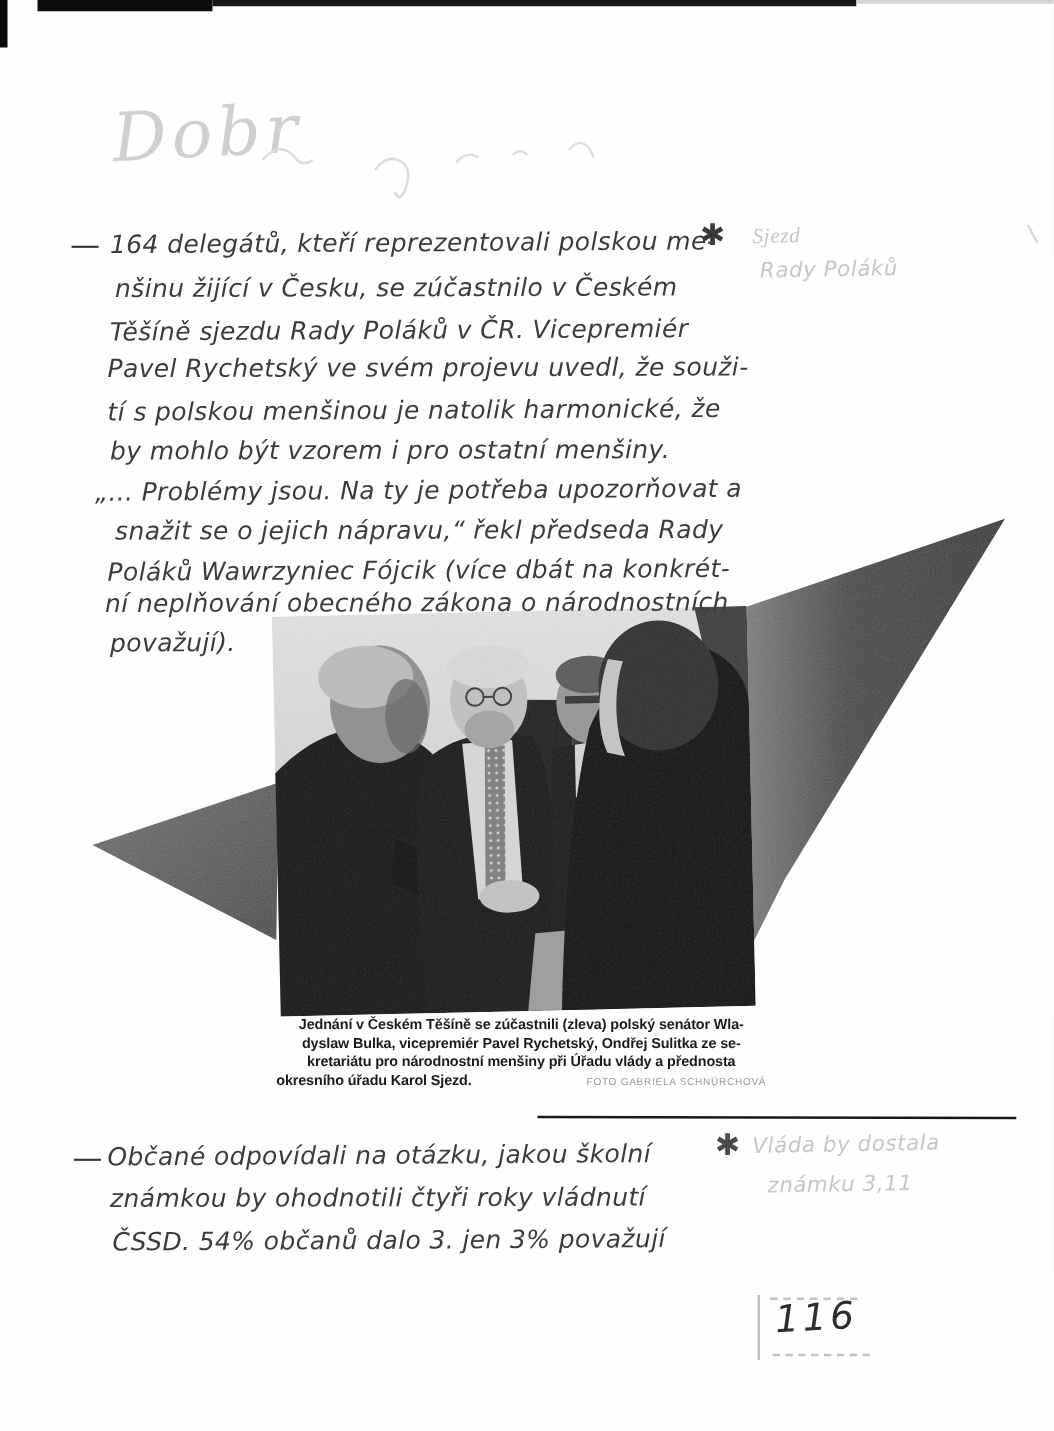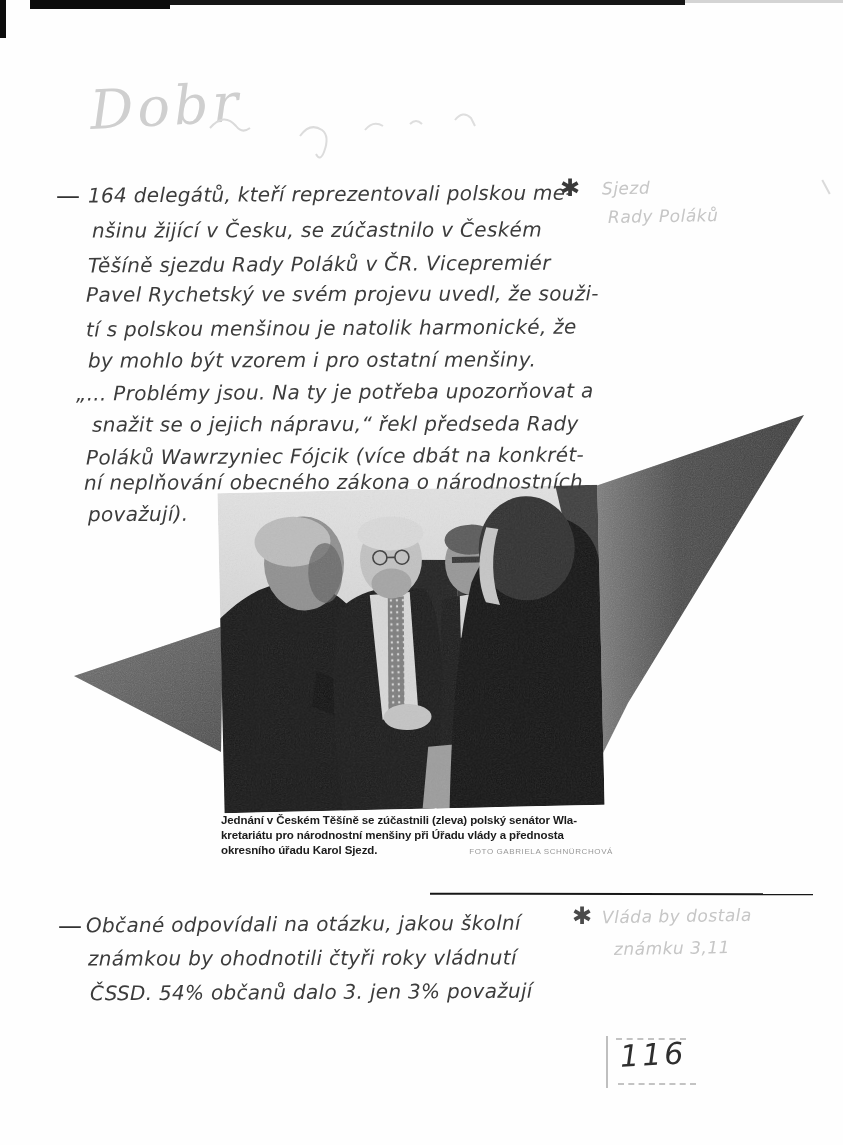--- a/index.html
+++ b/index.html
@@ -190,25 +190,26 @@
     <div class="hw" style="left:86px;top:316px;">tí s polskou menšinou je natolik harmonické, že</div>
     <div class="hw" style="left:88px;top:348px;">by mohlo být vzorem i pro ostatní menšiny.</div>
     <div class="hw" style="left:76px;top:380px;">„... Problémy jsou. Na ty je potřeba upozorňovat a</div>
     <div class="hw" style="left:92px;top:412px;">snažit se o jejich nápravu,“ řekl předseda Rady</div>
     <div class="hw" style="left:86px;top:444px;">Poláků Wawrzyniec Fójcik (více dbát na konkrét-</div>
     <div class="hw" style="left:84px;top:470px;">ní neplňování obecného zákona o národnostních</div>
     <div class="hw" style="left:88px;top:502px;">považují).</div>
   </div>
   <div class="star" style="left:560px;top:176px;">✱</div>
 
-  <div class="pencil" style="left:602px;top:180px;">Sjezd</div>
+  <div class="pencil" style="left:602px;top:180px;font-family:Liberation Serif, serif;">Sjezd</div>
   <div class="pencil" style="left:608px;top:208px;">Rady Poláků</div>
 
-  <div id="caption" style="z-index:3;">
+  <div id="caption" style="z-index:3;text-align:center;">
     <span class="cap-line">Jednání v Českém Těšíně se zúčastnili (zleva) polský senátor Wla-</span>
+    <span class="cap-line">dyslaw Bulka, vicepremiér Pavel Rychetský, Ondřej Sulitka ze se-</span>
     <span class="cap-line">kretariátu pro národnostní menšiny při Úřadu vlády a přednosta</span>
     <span class="last-row">
       <span>okresního úřadu Karol Sjezd.</span>
       <span class="credit">FOTO GABRIELA SCHNÜRCHOVÁ</span>
     </span>
   </div>
 
   <div class="hrule"></div>
 
   <div class="dash" style="left:58px;top:914px;">—</div>

